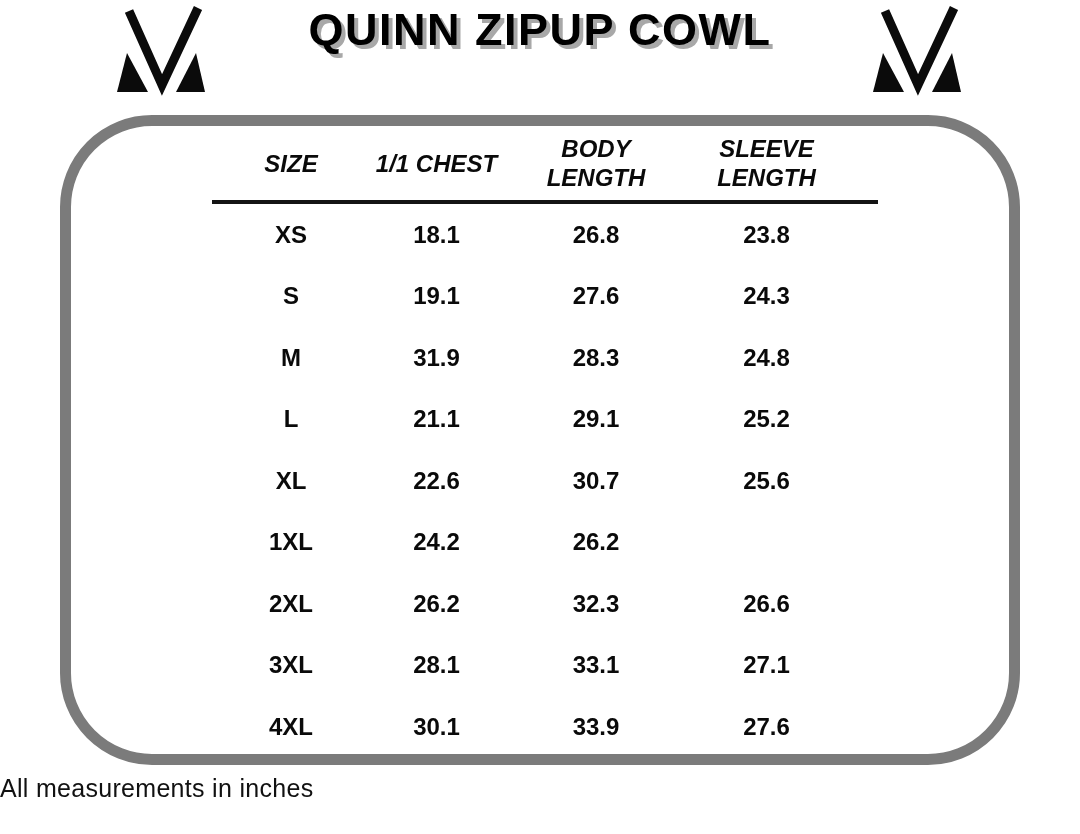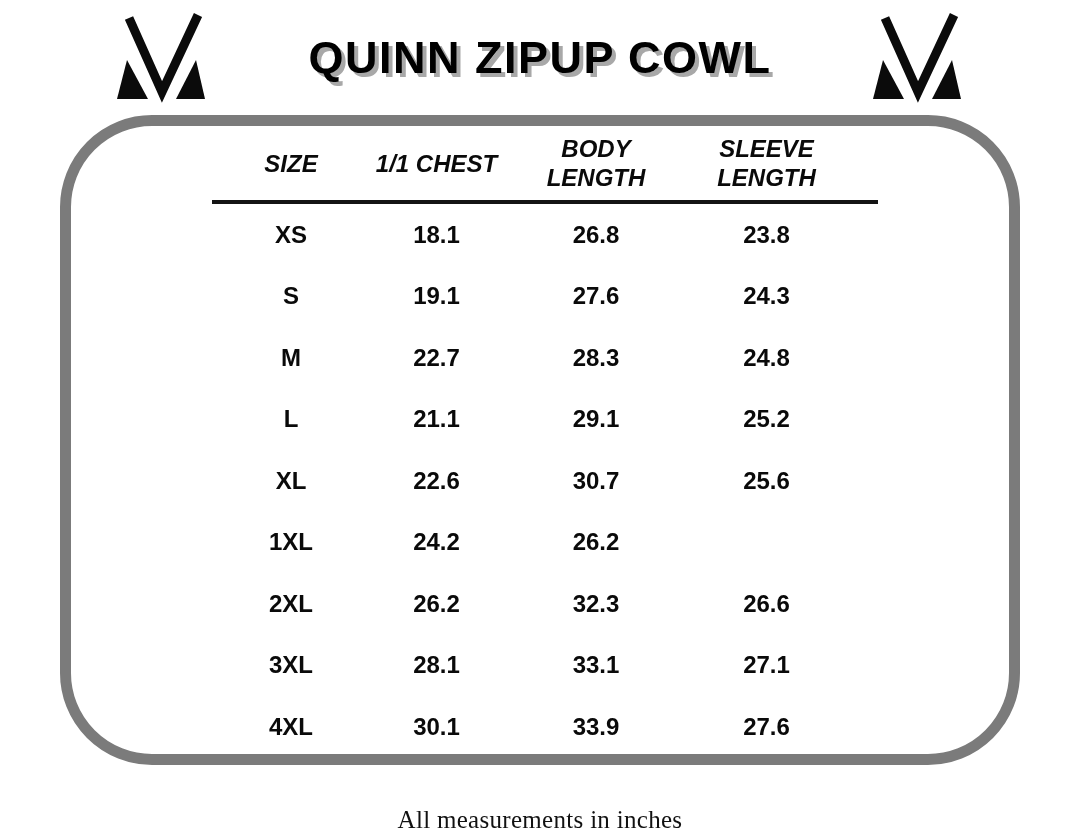--- a/index.html
+++ b/index.html
@@ -13,21 +13,21 @@
     overflow: hidden;
   }
 
   
   .header {
     position: absolute;
     top: 0; left: 0;
     width: 100%;
     height: 116px;
     display: flex;
-    align-items: center;
+    align-items: flex-start;
     justify-content: space-between;
     padding: 4px 112px;
     box-sizing: border-box;
   }
   .logo { width: 100px; height: 94px; flex: 0 0 auto; }
   .title {
     flex: 1 1 auto;
     text-align: center;
     margin: 0;
     font-size: 45px;
@@ -80,28 +80,27 @@
     width: 632px;
   }
   .trow {
     height: 61.5px;
     font-size: 24px;
   }
 
   
   .footer {
     position: absolute;
-    left: 0; top: 806px;
+    left: 0; top: 774px;
     width: 100%;
-    text-align: center;
+    text-align: left;
     font-size: 25px;
     font-weight: normal;
     letter-spacing: 0.3px;
     color: #111;
-    font-family: Liberation Serif, serif;
   }
 </style>
 </head>
 <body>
 
 <div class="page">
 
   <div class="header">
     <svg class="logo" viewBox="0 0 100 92" aria-hidden="true">
       <path d="M17 6 L50 80 L86 3" fill="none" stroke="#0b0b0b" stroke-width="9"></path>
@@ -135,21 +134,21 @@
       <span>23.8</span>
     </div>
     <div class="trow">
       <span>S</span>
       <span>19.1</span>
       <span>27.6</span>
       <span>24.3</span>
     </div>
     <div class="trow">
       <span>M</span>
-      <span>22.7</span>
+      <span>31.9</span>
       <span>28.3</span>
       <span>24.8</span>
     </div>
     <div class="trow">
       <span>L</span>
       <span>21.1</span>
       <span>29.1</span>
       <span>25.2</span>
     </div>
     <div class="trow">

